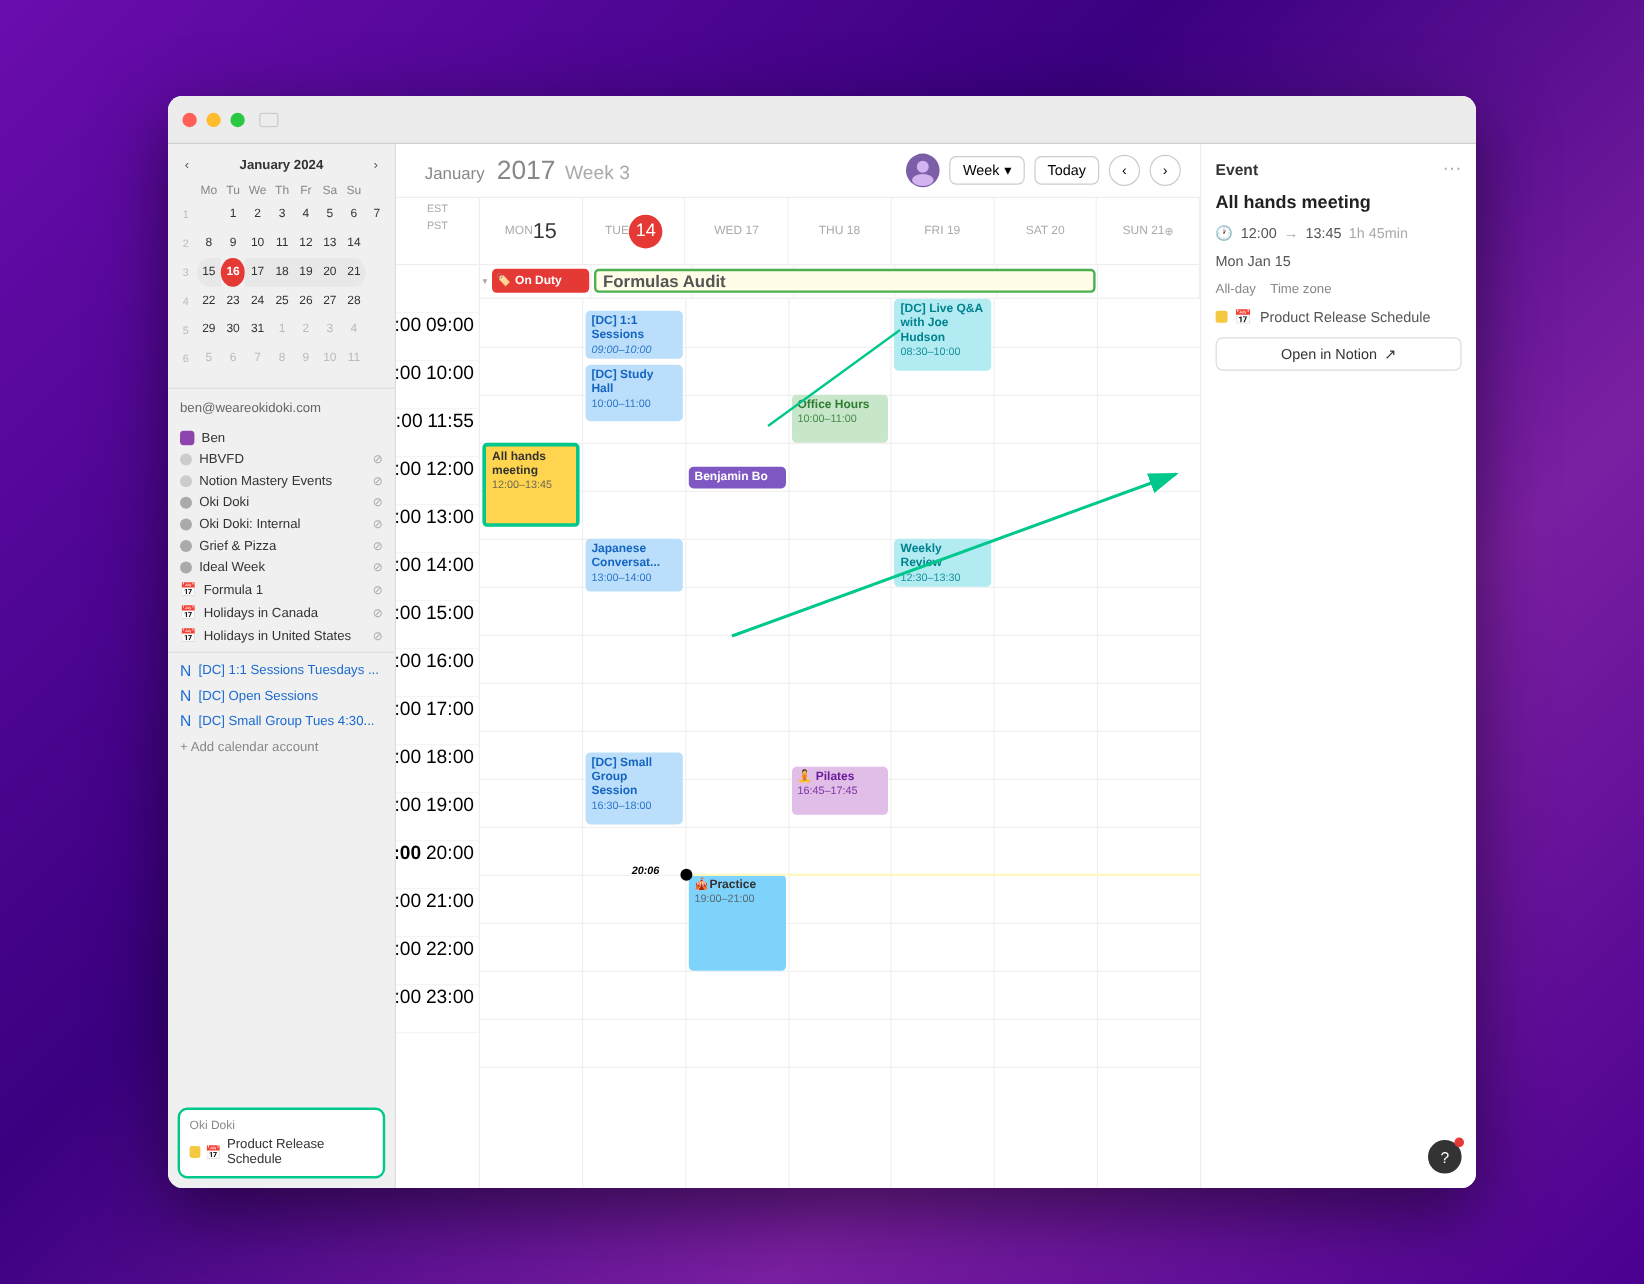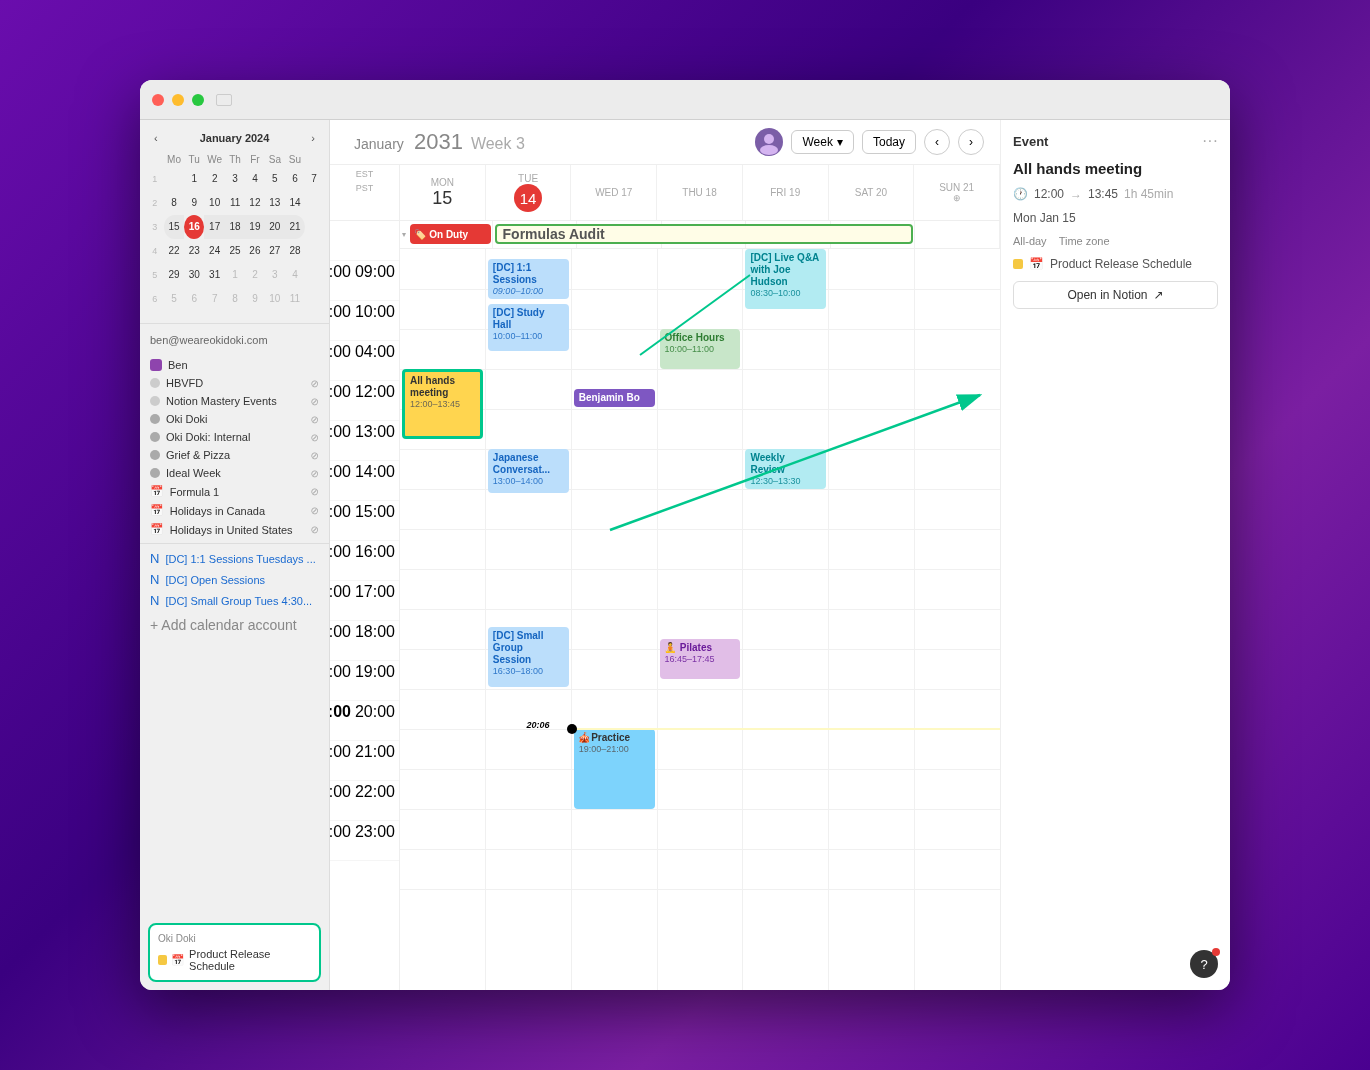--- a/index.html
+++ b/index.html
@@ -127,21 +127,21 @@
     .cal-dot {
       width: 10px; height: 10px;
       border-radius: 50%;
       flex-shrink: 0;
     }
     .cal-item .cal-name { flex: 1; }
     .cal-item .cal-icon { color: #aaa; font-size: 10px; }
     .cal-item-blue { display: flex; align-items: center; padding: 3px 10px; font-size: 11px; color: #1a6ad0; cursor: pointer; gap: 6px; }
     .add-calendar {
       padding: 6px 10px;
-      font-size: 14px;
+      font-size: 11px;
       color: #888;
       cursor: pointer;
     }
     .sidebar-notion-card {
       margin: 8px;
       border: 2px solid #00c78c;
       border-radius: 8px;
       padding: 8px;
       background: white;
       font-size: 11px;
@@ -244,21 +244,21 @@
     }
     .day-headers {
       display: flex;
       height: 56px;
       border-bottom: 1px solid #eee;
       flex-shrink: 0;
     }
     .day-header {
       flex: 1;
       display: flex;
-      flex-direction: column;
+      flex-direction: row;
       align-items: center;
       justify-content: center;
       font-size: 11px;
       color: #888;
       border-right: 1px solid #f0f0f0;
       padding: 4px 0;
       position: relative;
     }
     .day-header .day-name { font-size: 10px; color: #aaa; text-transform: uppercase; }
     .day-header .day-num { font-size: 18px; font-weight: 500; color: #333; }
@@ -593,21 +593,21 @@
         </div>
       </div>
     </div>
 
     <div class="calendar-main">
 
       <div class="cal-header">
         <div style="display:flex;align-items:baseline;gap:8px;">
           <span class="cal-title">
             <span>January</span>
-            <span style="font-weight:300;color:#888;font-size:22px;margin-left:4px;">2031</span>
+            <span style="font-weight:300;color:#888;font-size:22px;margin-left:4px;">2017</span>
           </span>
           <span style="font-size:16px;color:#aaa;">Week 3</span>
         </div>
         <div class="cal-header-right">
           <div class="avatar">
             <svg width="28" height="28" viewBox="0 0 28 28">
                 <circle cx="14" cy="11" r="5" fill="#d4b4f0"></circle>
                 <ellipse cx="14" cy="22" rx="9" ry="5" fill="#d4b4f0"></ellipse>
               </svg>
           </div>
@@ -636,21 +636,21 @@
             <div class="time-pair">
                 <span class="est">12:00</span>
                 <span class="pst">09:00</span>
               </div>
             <div class="time-pair">
                 <span class="est">13:00</span>
                 <span class="pst">10:00</span>
               </div>
             <div class="time-pair">
                 <span class="est">14:00</span>
-                <span class="pst">04:00</span>
+                <span class="pst">11:55</span>
               </div>
             <div class="time-pair">
                 <span class="est">15:00</span>
                 <span class="pst">12:00</span>
               </div>
             <div class="time-pair">
                 <span class="est">16:00</span>
                 <span class="pst">13:00</span>
               </div>
             <div class="time-pair">

